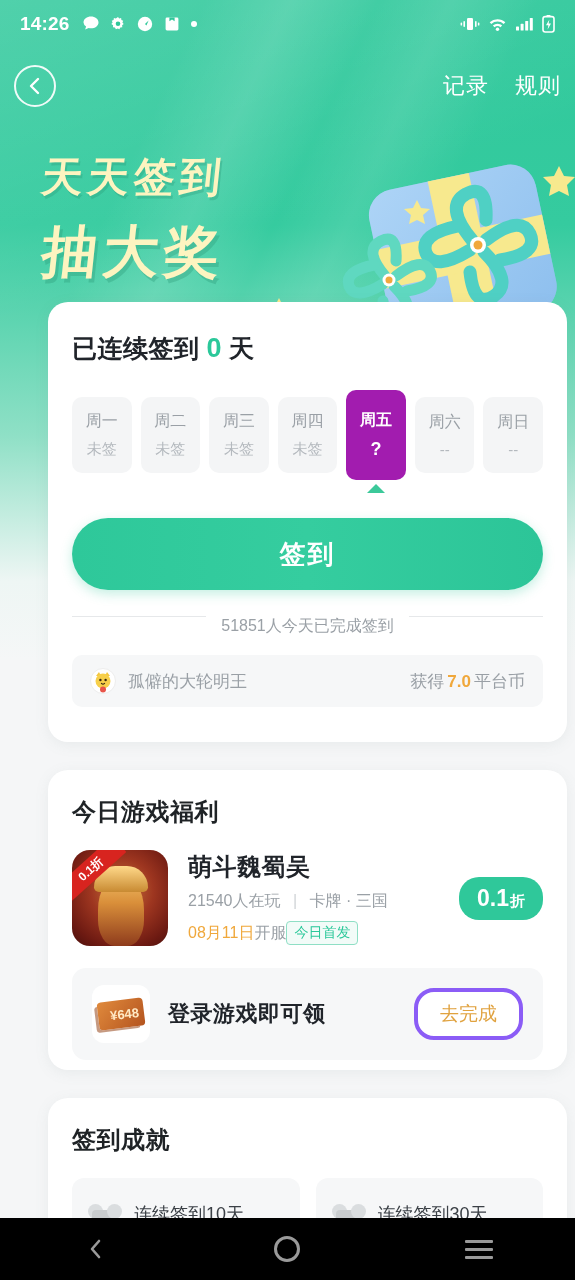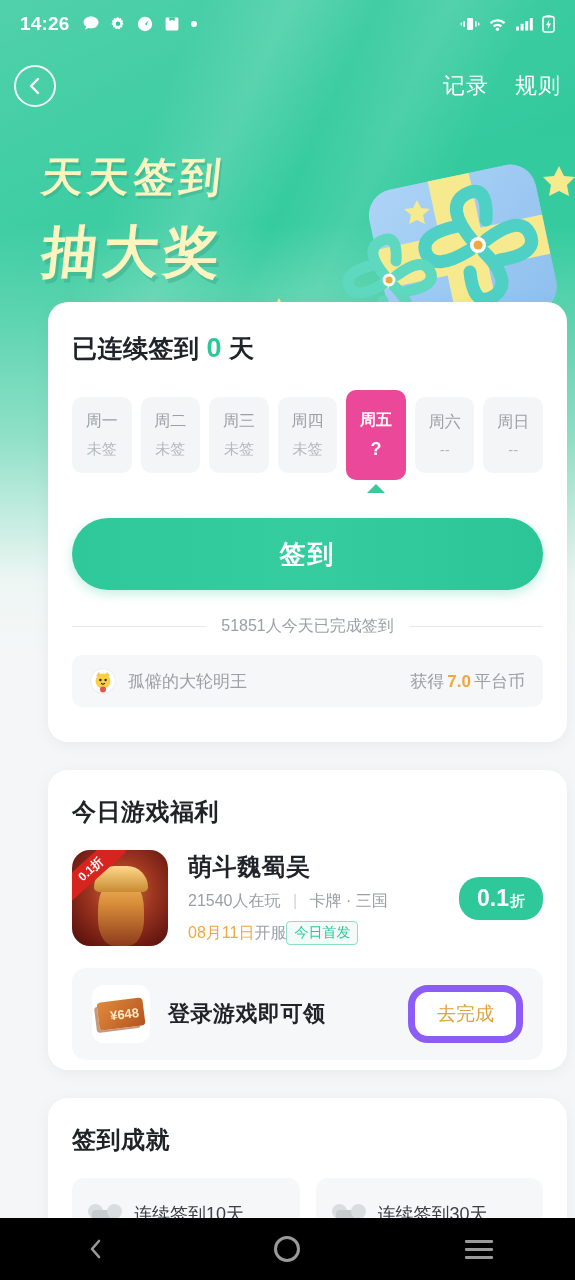--- a/index.html
+++ b/index.html
@@ -79,38 +79,38 @@
   .streak .num { color: #2bc89a; font-size: 27px; margin: 0 7px; }
 
   .week-row { display: flex; gap: 9px; margin-top: 32px; }
   .day {
     flex: 1; height: 76px; border-radius: 10px; background: #f4f5f6;
     display: flex; flex-direction: column; align-items: center; justify-content: center;
     gap: 8px; cursor: pointer; position: relative;
   }
   .day .dname { font-size: 16px; color: #9aa0a6; }
   .day .dstat { font-size: 15px; color: #b4b9be; }
-  .day.active { background: #ec4899; height: 90px; margin-top: -7px; }
+  .day.active { background: #a21caf; height: 90px; margin-top: -7px; }
   .day.active .dname { color: #fff; font-weight: 600; }
   .day.active .dstat { color: #fff; font-weight: 700; font-size: 18px; }
   .day-pointer {
     position: absolute; bottom: -13px; left: 50%; transform: translateX(-50%);
     width: 0; height: 0; border-left: 9px solid transparent; border-right: 9px solid transparent;
     border-bottom: 9px solid #3cc99a;
   }
 
   .signin-btn {
     margin-top: 38px; height: 72px; border-radius: 36px;
     background: linear-gradient(90deg, #2ec89a 0%, #35cd9f 50%, #2cc598 100%);
     display: flex; align-items: center; justify-content: center;
     color: #fff; font-size: 26px; font-weight: 700; letter-spacing: 2px; cursor: pointer;
     box-shadow: 0 4px 12px rgba(44,197,152,.28);
   }
 
-  .count-line { margin-top: 26px; display: flex; align-items: center; gap: 15px; }
+  .count-line { margin-top: 26px; display: flex; align-items: flex-start; gap: 15px; }
   .count-line .rule { flex: 1; height: 1px; background: #e6e8ea; }
   .count-text { font-size: 16px; color: #9aa0a6; white-space: nowrap; }
 
   .marquee {
     margin-top: 18px; height: 52px; border-radius: 10px; background: #f6f7f8;
     display: flex; align-items: center; padding: 0 18px;
   }
   .mq-avatar {
     width: 26px; height: 26px; border-radius: 50%; background: #fff;
     border: 1px solid #ededed; display: flex; align-items: center; justify-content: center;
@@ -173,21 +173,21 @@
     width: 46px; height: 28px; border-radius: 4px; transform: rotate(-7deg);
     background: linear-gradient(135deg, #e08a3c 0%, #b4541f 100%);
     color: #ffe9c4; font-size: 13px; font-weight: 700;
     display: flex; align-items: center; justify-content: flex-end; padding-right: 5px;
     box-shadow: -4px 3px 0 -1px rgba(150,70,25,.55);
   }
   .coupon-meta { margin-left: 18px; }
   .coupon-title { font-size: 22px; font-weight: 700; color: #20242a; letter-spacing: .5px; }
   .coupon-sub { margin-top: 7px; font-size: 16px; color: #9aa0a6; }
   .coupon-btn {
-    margin-left: auto; border: 7px solid #8b5cf6; color: #e0a23f; background: #fff;
+    margin-left: auto; border: 4px solid #8b5cf6; color: #e0a23f; background: #fff;
     border-radius: 20px; padding: 9px 22px; font-size: 19px; cursor: pointer; white-space: nowrap;
   }
 
   
   #achv-card { top: 1098px; height: 180px; padding: 26px 24px 0; }
   .achv-row { display: flex; gap: 16px; margin-top: 22px; }
   .achv-item {
     flex: 1; height: 72px; background: #f6f7f8; border-radius: 12px;
     display: flex; align-items: center; padding: 0 16px; gap: 12px; cursor: pointer;
   }

